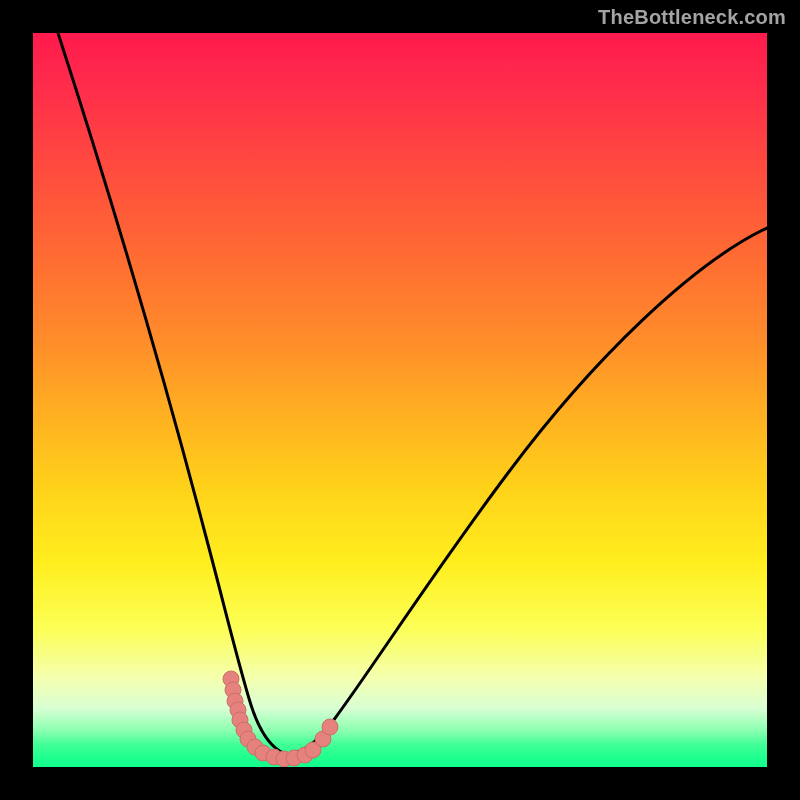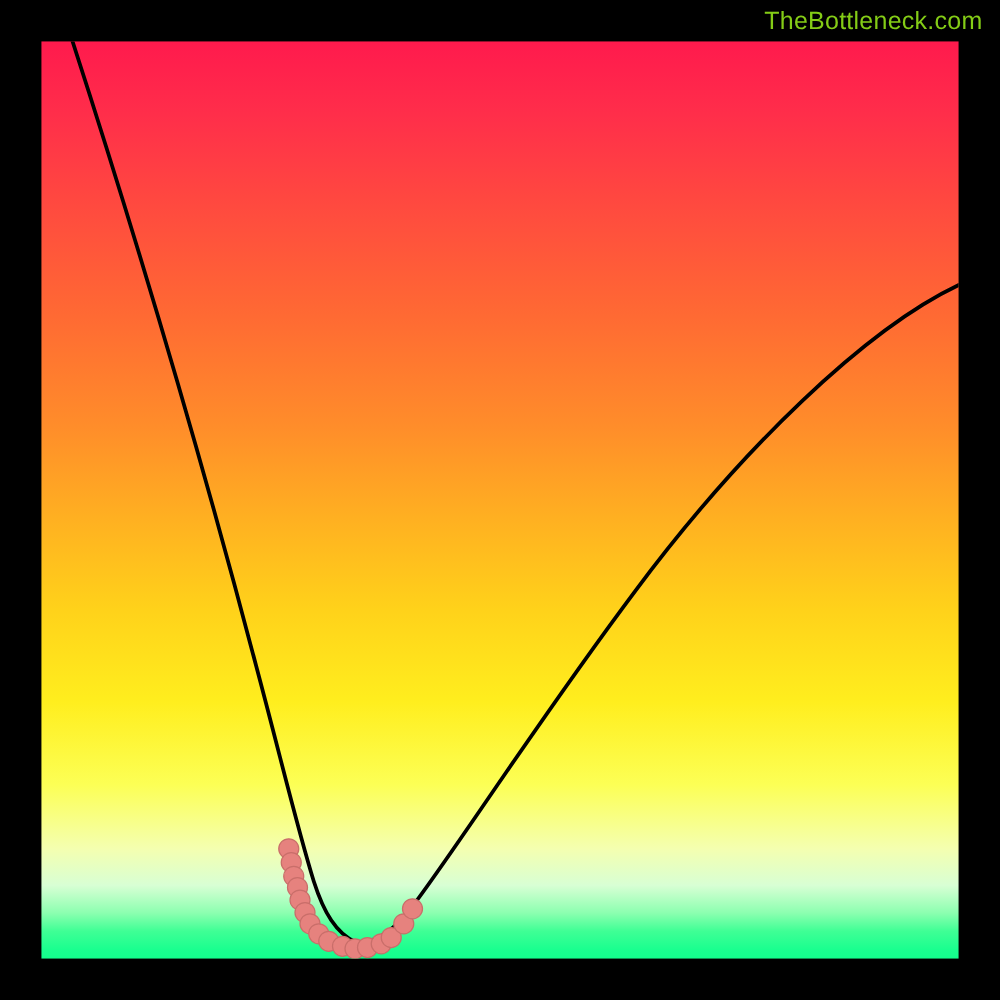--- a/index.html
+++ b/index.html
@@ -50,24 +50,24 @@
     );
   }
   svg.curves {
     position: absolute;
     inset: 0;
   }
   .watermark {
     position: absolute;
     top: 6px;
     right: 14px;
-    color: #84cc16;
+    color: #a3a3a3;
     font-size: 20px;
     letter-spacing: 0.2px;
-    font-weight: 400;
+    font-weight: 700;
   }
 </style>
 </head>
 <body>
 
 <div class="frame">
 
   <div class="plot-area">
     <div class="gradient"></div>
 

